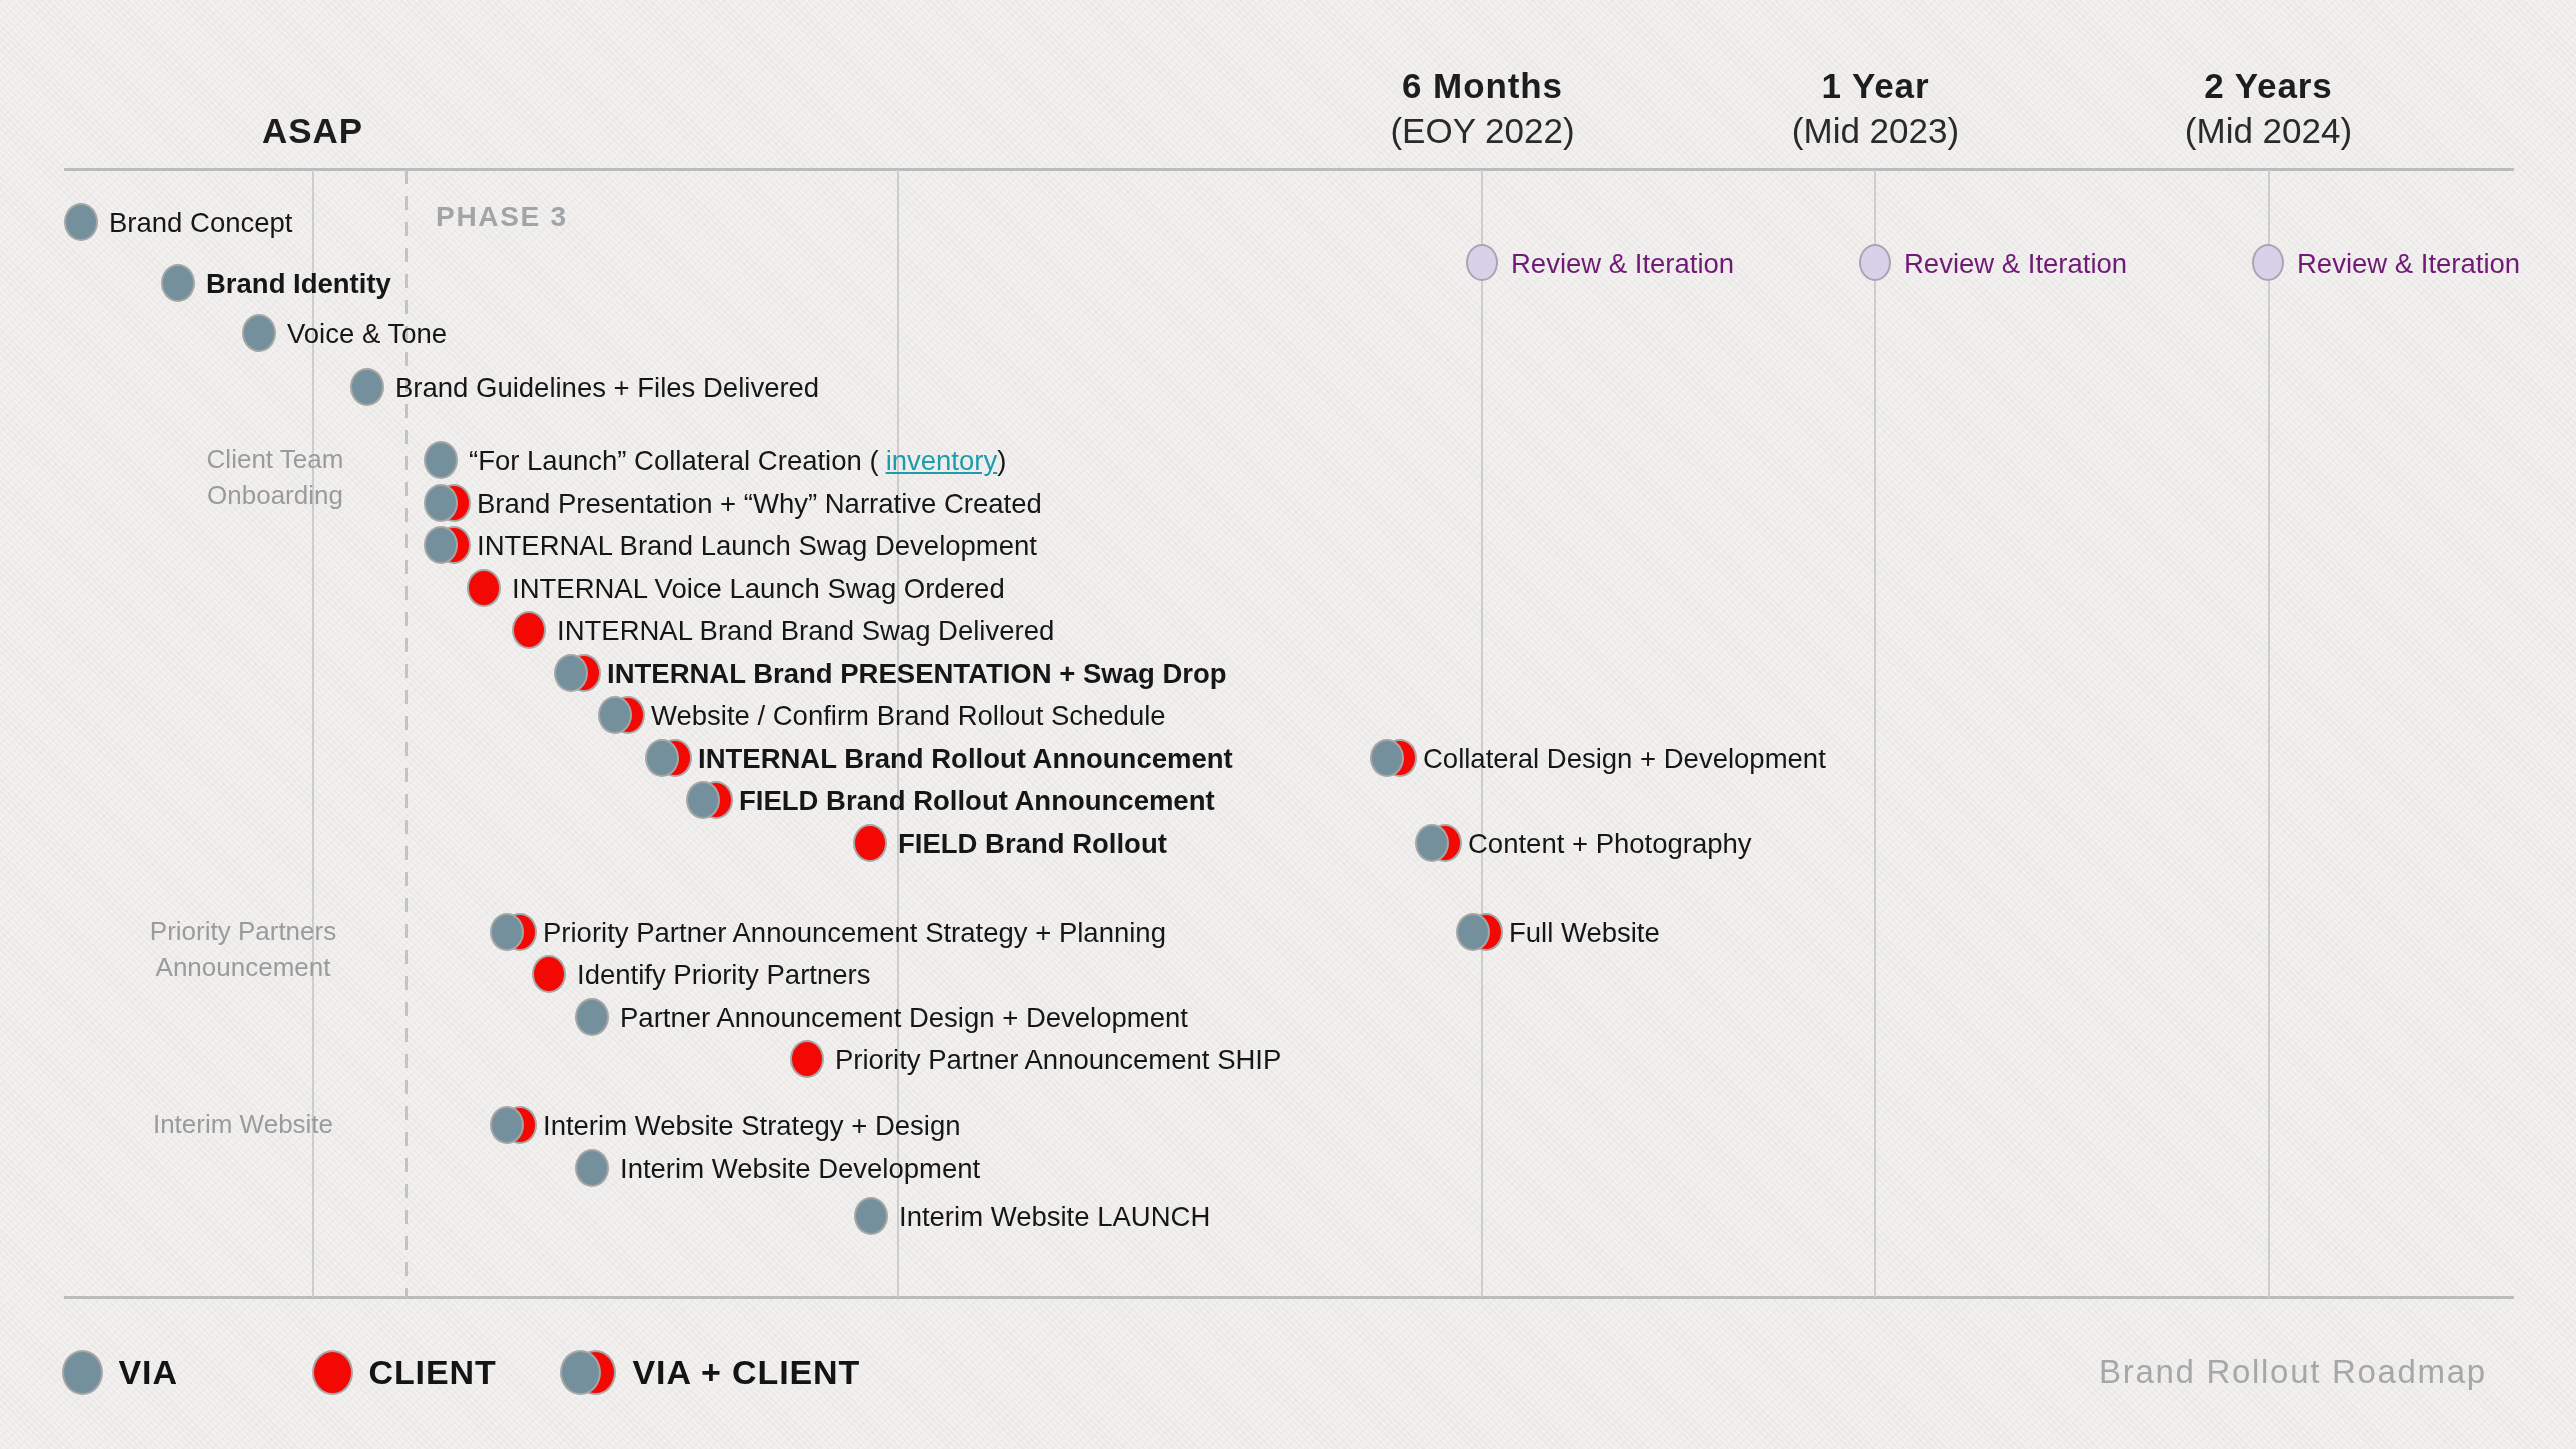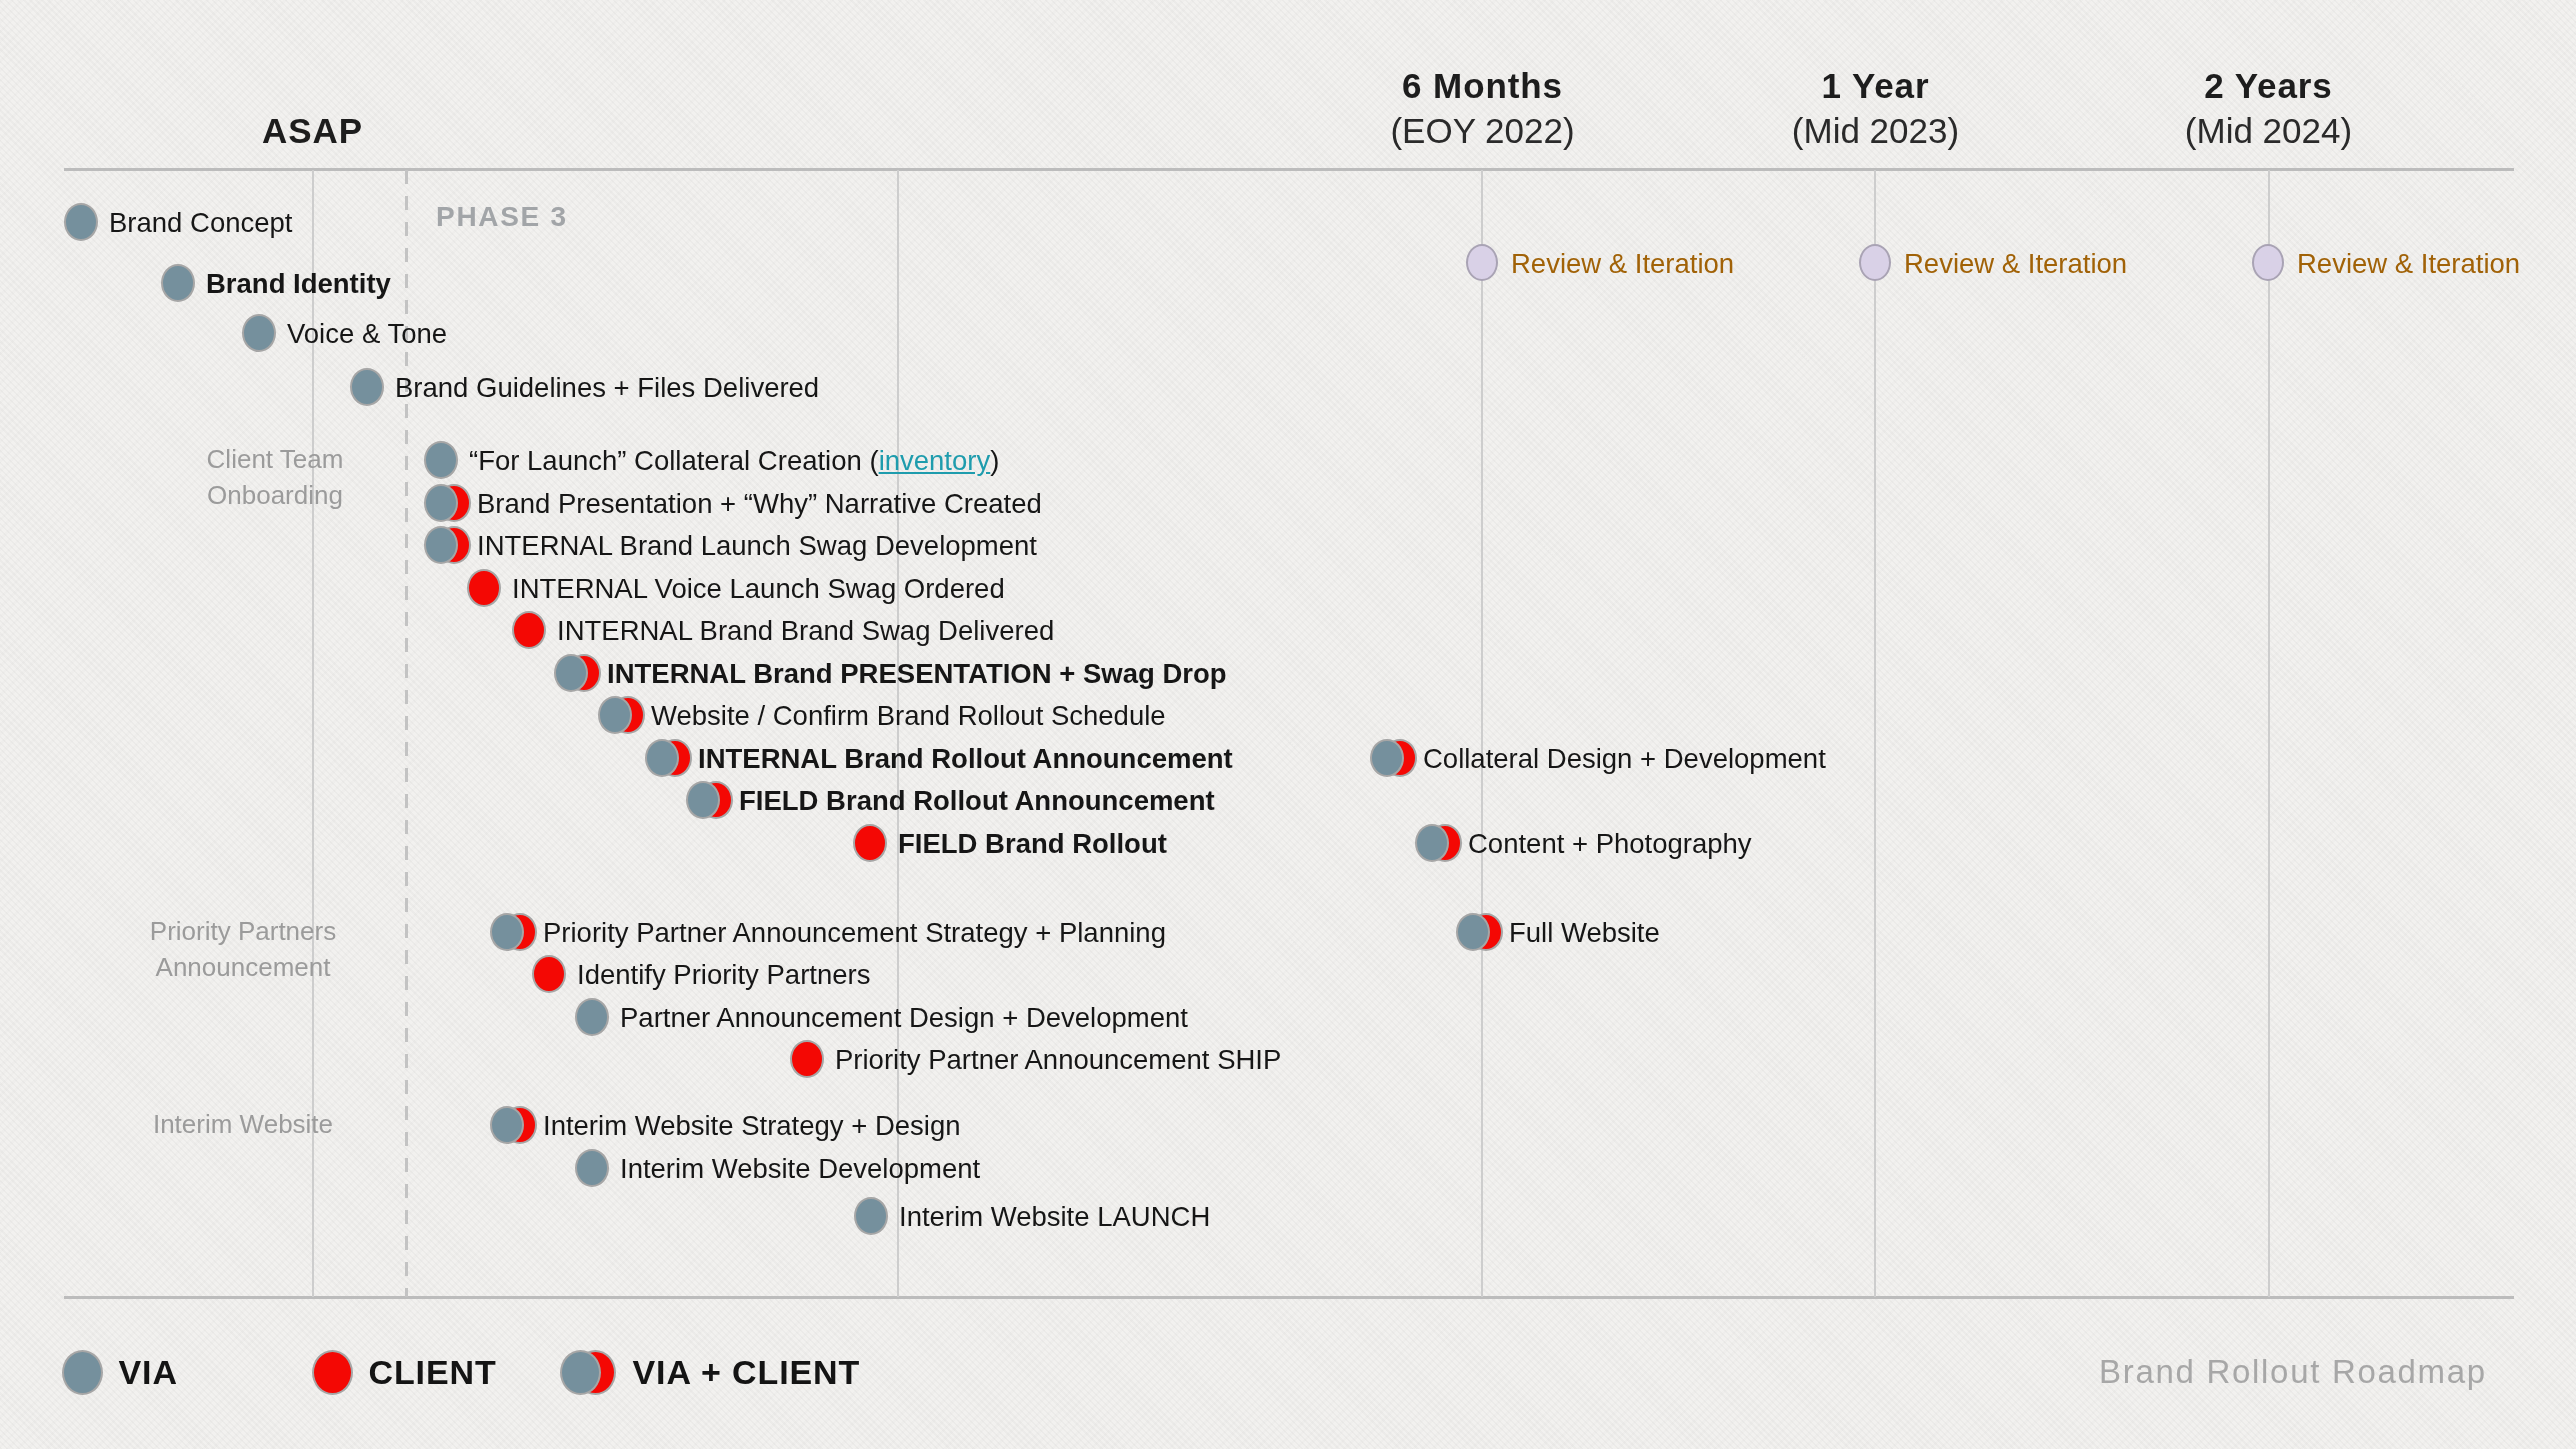--- a/index.html
+++ b/index.html
@@ -40,25 +40,25 @@
   .dot.review{width:32px;height:37px;background:#d9d1e7;border-color:#a9a3b4;}
   .combo-red{left:13px;z-index:0;}
   .combo-gray{left:0;z-index:1;}
 
   .milestone{position:absolute;height:38px;}
   .milestone .label{position:absolute;top:0;height:38px;line-height:39px;
     font-size:27.5px;white-space:nowrap;color:#161616;}
   .milestone .label.after-plain{left:45px;}
   .milestone .label.after-combo{left:53px;text-align:right;}
   .milestone.bold .label{font-weight:bold;}
-  .milestone .label a{color:#1e9cad;text-decoration:underline;cursor:pointer;}
+  .milestone .label a{color:#1e9cad;text-decoration:underline;cursor:pointer;margin-left:7px;}
 
   .review-item{position:absolute;height:38px;}
   .review-item .label{position:absolute;left:45px;top:0;height:38px;line-height:39px;
-    font-size:27.5px;white-space:nowrap;color:#a16207;}
+    font-size:27.5px;white-space:nowrap;color:#701a75;}
 
   
   .legend-item{position:absolute;top:1348px;height:48px;display:flex;align-items:center;}
   .legend-item .ldotwrap{position:relative;width:41px;height:48px;margin-right:15.5px;}
   .legend-item .ldotwrap.combo{width:57px;}
   .legend-item .ldot{position:absolute;top:1.7px;width:41px;height:45px;border-radius:50%;
     border:2.6px solid #a6a6a6;box-sizing:border-box;}
   .legend-item .ldot.via{background:#75909d;}
   .legend-item .ldot.client{background:#f40804;}
   .legend-item .ldot.red2{left:14.6px;background:#f40804;}

